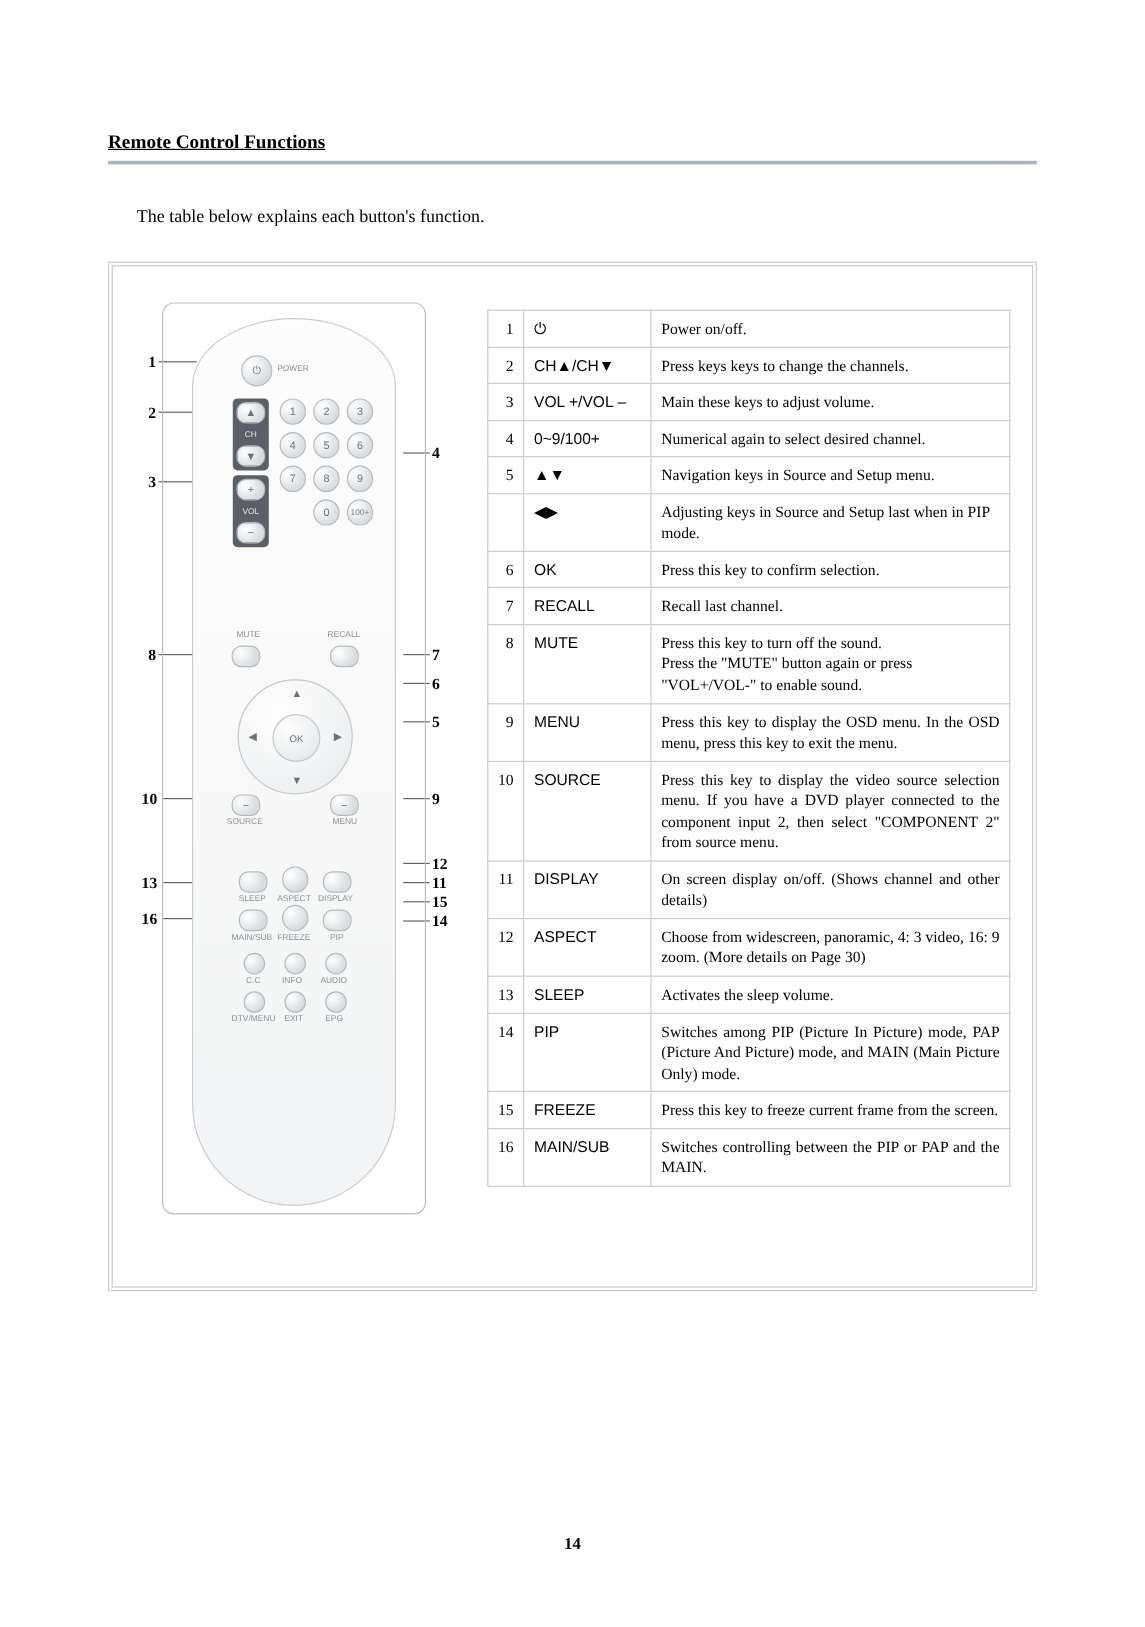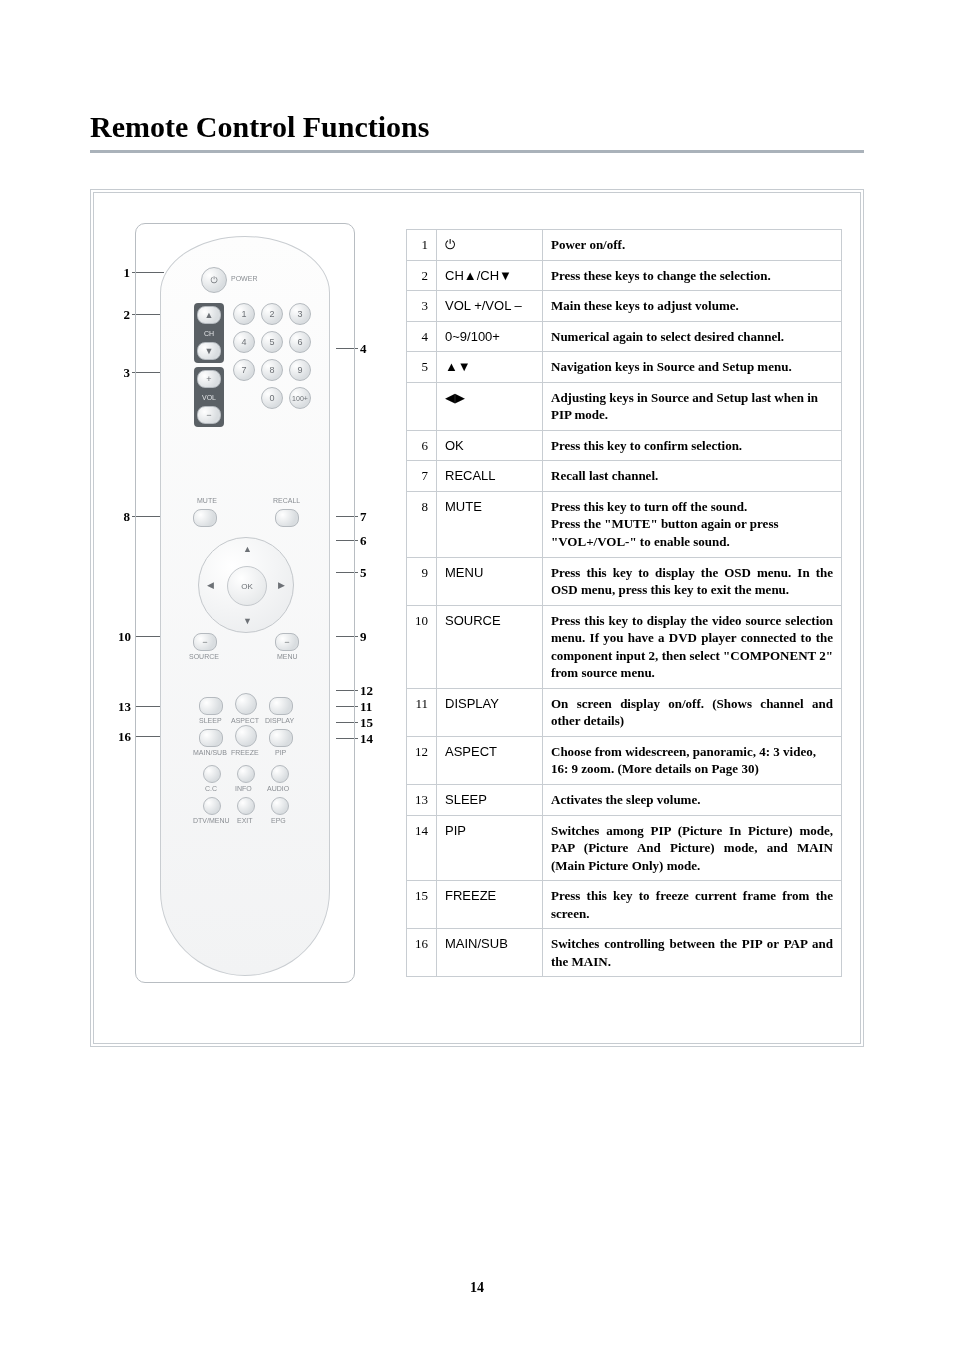--- a/index.html
+++ b/index.html
@@ -8,22 +8,23 @@
     width: 954px;
     height: 1356px;
     font-family: "Palatino Linotype", "Book Antiqua", Palatino, serif;
     color: #000;
     position: relative;
   }
   .page {
     padding: 110px 90px 0 90px;
   }
   .section-title {
-    font-size: 30px;
+    font-size: 16px;
     font-weight: bold;
+    text-decoration: underline;
     padding-bottom: 4px;
     margin-bottom: 2px;
   }
   .title-rule {
     height: 3px;
     background: #aab2ba;
     width: 100%;
     margin-bottom: 36px;
   }
   .intro {
@@ -165,21 +166,20 @@
     text-align: right;
     font-family: "Palatino Linotype", serif;
   }
   .func-table td.label {
     width: 106px;
     font-family: Arial, sans-serif;
     font-size: 13px;
   }
   .func-table td.desc {
     font-family: "Palatino Linotype", serif;
-    font-weight: bold;
   }
   .func-table td.desc.justify {
     text-align: justify;
     margin-top: 28px;
   }
   .page-number {
     position: absolute;
     bottom: 60px;
     left: 0;
     width: 954px;
@@ -188,20 +188,21 @@
     font-weight: bold;
     font-size: 14px;
   }
 </style>
 </head>
 <body>
 
 <div class="page">
   <div class="section-title">Remote Control Functions</div>
   <div class="title-rule"></div>
+  <div class="intro">The table below explains each button's function.</div>
 
   <div class="panel">
 
     <div class="remote-wrap">
 
       <div class="num-left" style="top:52px">1</div>
       <div class="leader-h" style="top:59px;left:30px;width:32px"></div>
 
       <div class="num-left" style="top:94px">2</div>
       <div class="leader-h" style="top:101px;left:30px;width:32px"></div>
@@ -330,21 +331,21 @@
     <table class="func-table">
       <tbody id="func-tbody">
           <tr>
             <td class="idx">1</td>
             <td class="label">⏻</td>
             <td class="desc">Power on/off.</td>
           </tr>
           <tr>
             <td class="idx">2</td>
             <td class="label">CH▲/CH▼</td>
-            <td class="desc">Press these keys to change the selection.</td>
+            <td class="desc">Press keys keys to change the channels.</td>
           </tr>
           <tr>
             <td class="idx">3</td>
             <td class="label">VOL +/VOL –</td>
             <td class="desc">Main these keys to adjust volume.</td>
           </tr>
           <tr>
             <td class="idx">4</td>
             <td class="label">0~9/100+</td>
             <td class="desc">Numerical again to select desired channel.</td>

